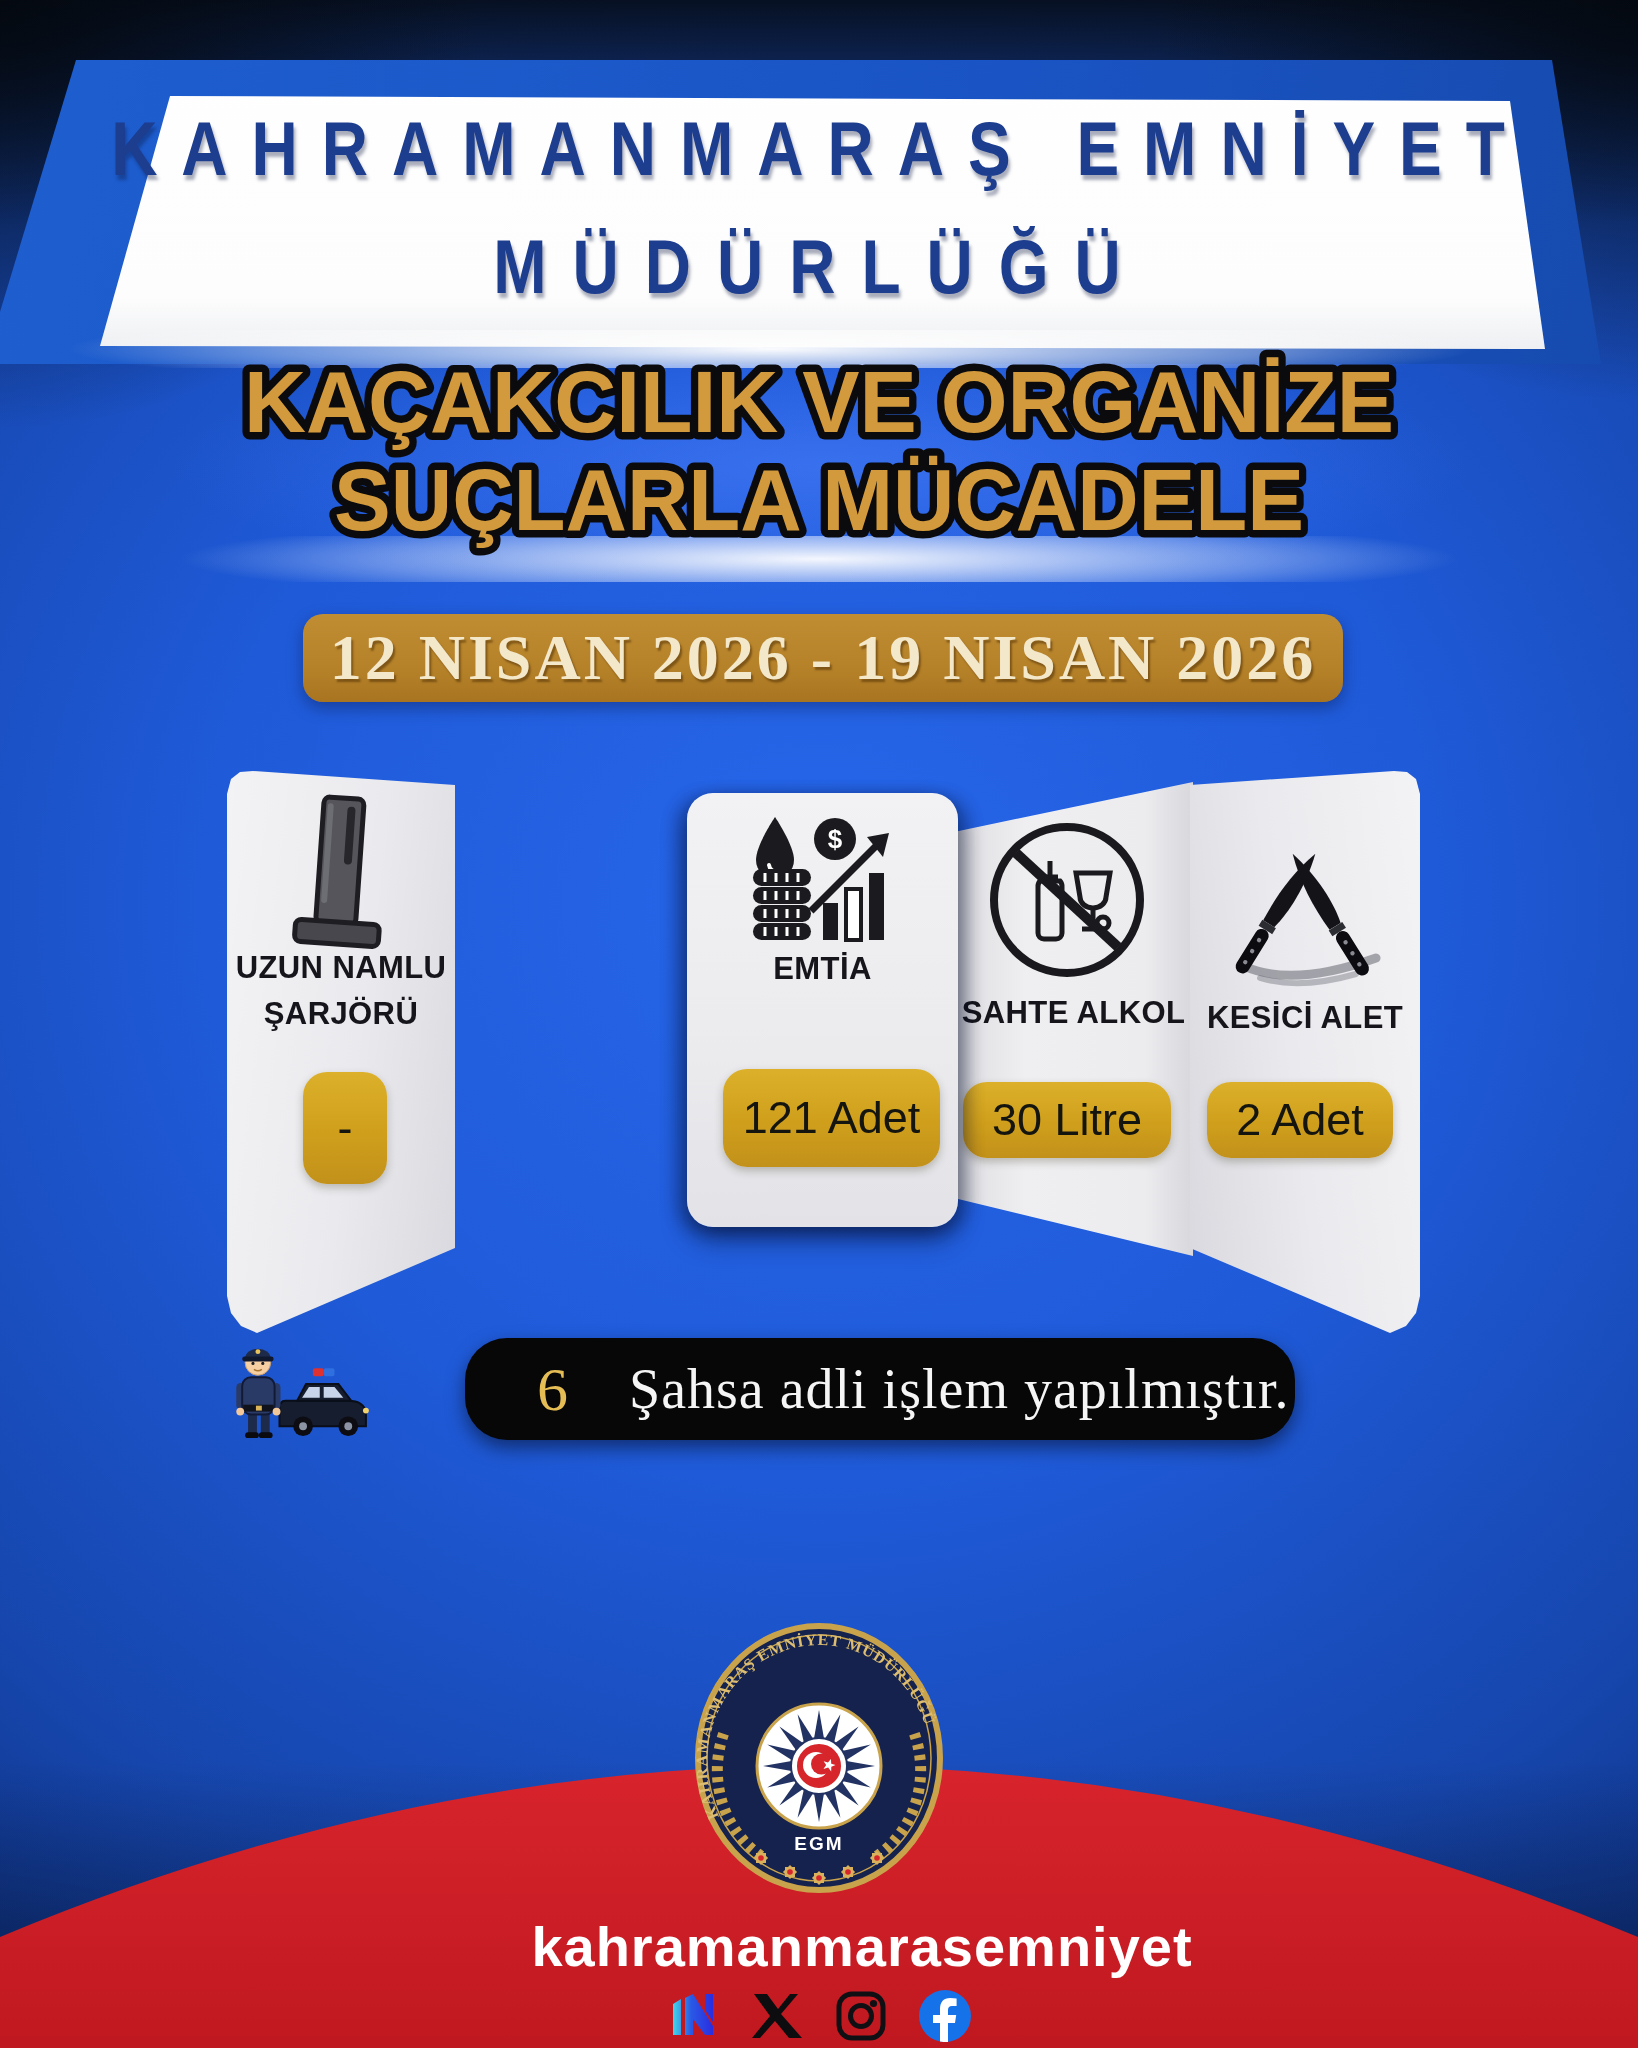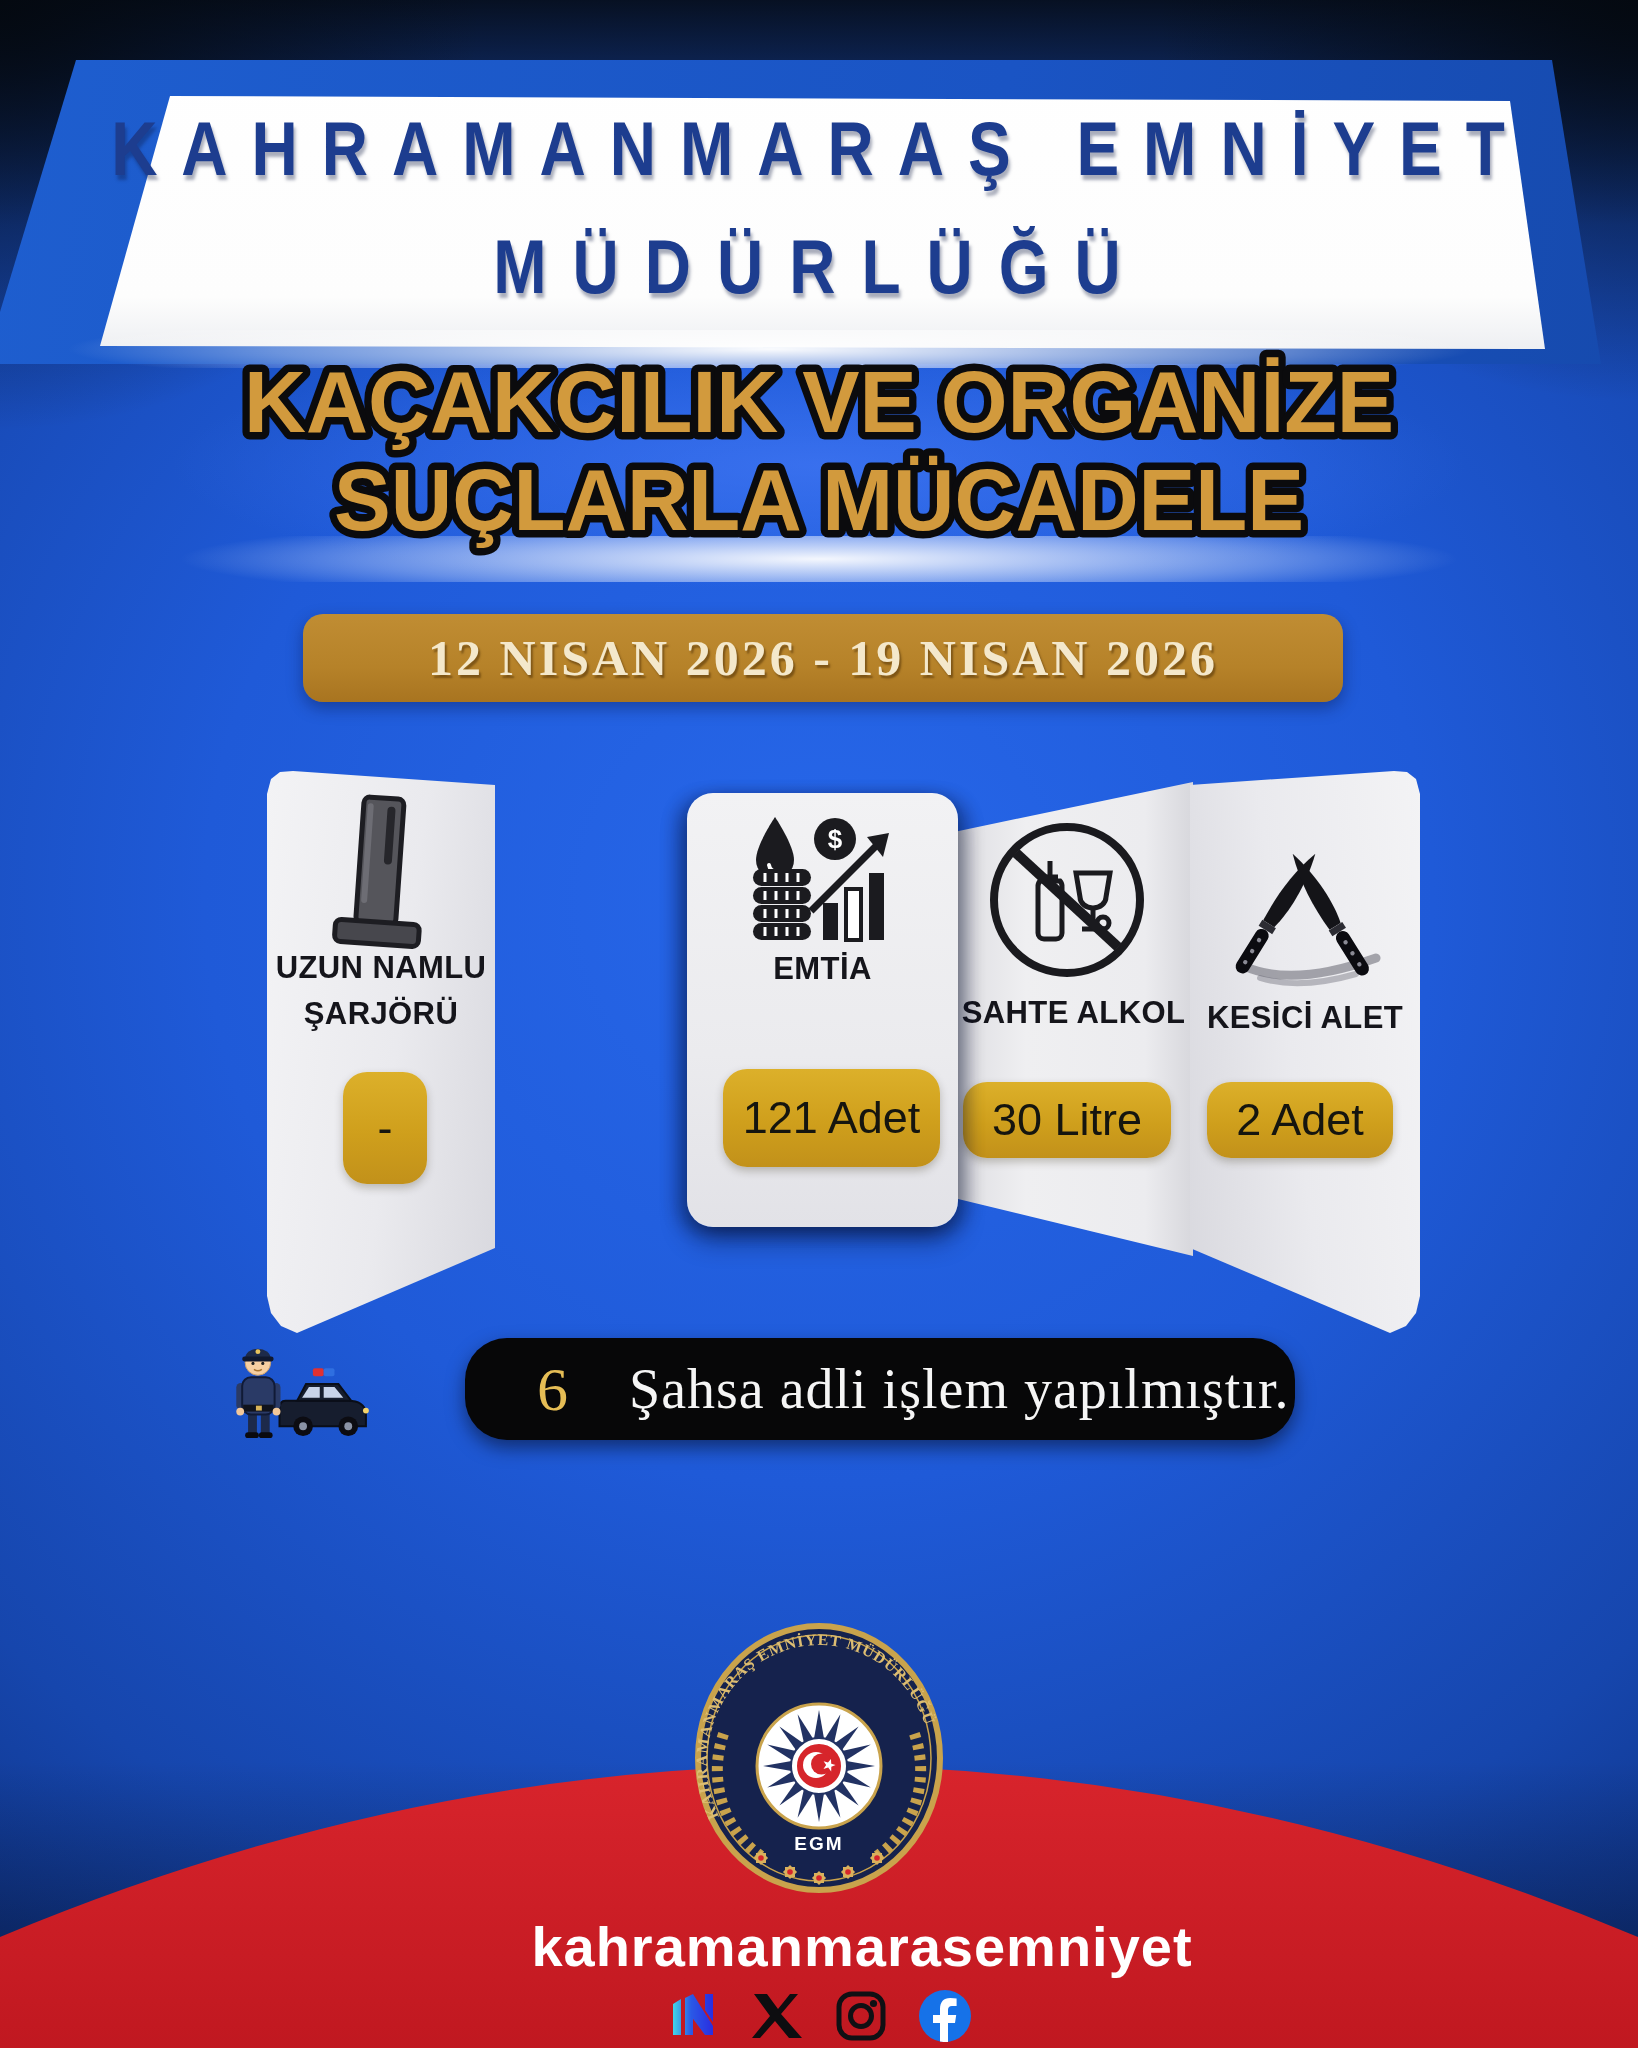--- a/index.html
+++ b/index.html
@@ -30,26 +30,26 @@
   .flare1{top:330px;height:38px;background:radial-gradient(55% 130% at 47% 50%, rgba(255,255,255,.98), rgba(255,255,255,.35) 55%, rgba(255,255,255,0) 78%);}
   .flare2{top:536px;height:46px;background:radial-gradient(50% 120% at 50% 50%, rgba(255,255,255,.95), rgba(230,238,255,.35) 55%, rgba(255,255,255,0) 78%);}
   .title-glow{position:absolute;z-index:3;left:0;top:330px;width:1638px;height:270px;pointer-events:none;
     background:radial-gradient(55% 65% at 50% 50%, rgba(80,130,255,.5), rgba(80,130,255,0) 72%);}
   .gold-title{position:absolute;z-index:5;left:0;top:332px;width:1638px;height:240px;}
   
   .date-banner{position:absolute;z-index:5;left:303px;top:614px;width:1040px;height:88px;border-radius:20px;
     background:linear-gradient(180deg,#c08d33 0%,#b68229 60%,#a87420 100%);
     display:flex;align-items:center;justify-content:center;
     box-shadow:0 6px 16px rgba(5,10,40,.35);}
-  .date-banner span{font-family:"Liberation Serif","DejaVu Serif",serif;font-weight:700;font-size:50px;
+  .date-banner span{font-family:"Liberation Serif","DejaVu Serif",serif;font-weight:700;font-size:64px;
     color:#f4e8cb;letter-spacing:3px;text-shadow:2px 3px 2px rgba(80,50,8,.55);}
   
   .card{position:absolute;z-index:6;}
   .card .bg{position:absolute;left:0;top:0;width:100%;height:100%;}
-  .card1{left:227px;top:768px;width:228px;height:566px;z-index:7;margin-left:40px;}
+  .card1{left:227px;top:768px;width:228px;height:566px;z-index:7;}
   .card1 .bg{background:linear-gradient(97deg,#f3f3f5 0%,#eaeaee 55%,#d8d8de 100%);
     clip-path:polygon(26px 3px,228px 17px,228px 480px,30px 565px,14px 558px,4px 545px,0px 528px,0px 26px,4px 11px,13px 4px);
     filter:drop-shadow(9px 7px 10px rgba(4,10,40,.45));}
   .card2{left:445px;top:770px;width:239px;height:488px;z-index:6;}
   .card2 .bg{background:linear-gradient(90deg,#d7d7dc 0%,#ececef 20%,#efeff1 70%,#dddde2 100%);
     clip-path:polygon(0px 12px,239px 62px,239px 428px,0px 486px);}
   .card3{left:687px;top:793px;width:271px;height:434px;z-index:7;}
   .card3 .bg{background:linear-gradient(180deg,#f2f2f4 0%,#ebebee 60%,#e2e2e7 100%);border-radius:26px;
     box-shadow:0 14px 26px rgba(4,10,40,.45),-10px 4px 16px rgba(4,10,40,.28),10px 4px 16px rgba(4,10,40,.28);}
   .card4{left:954px;top:770px;width:239px;height:488px;z-index:6;}

